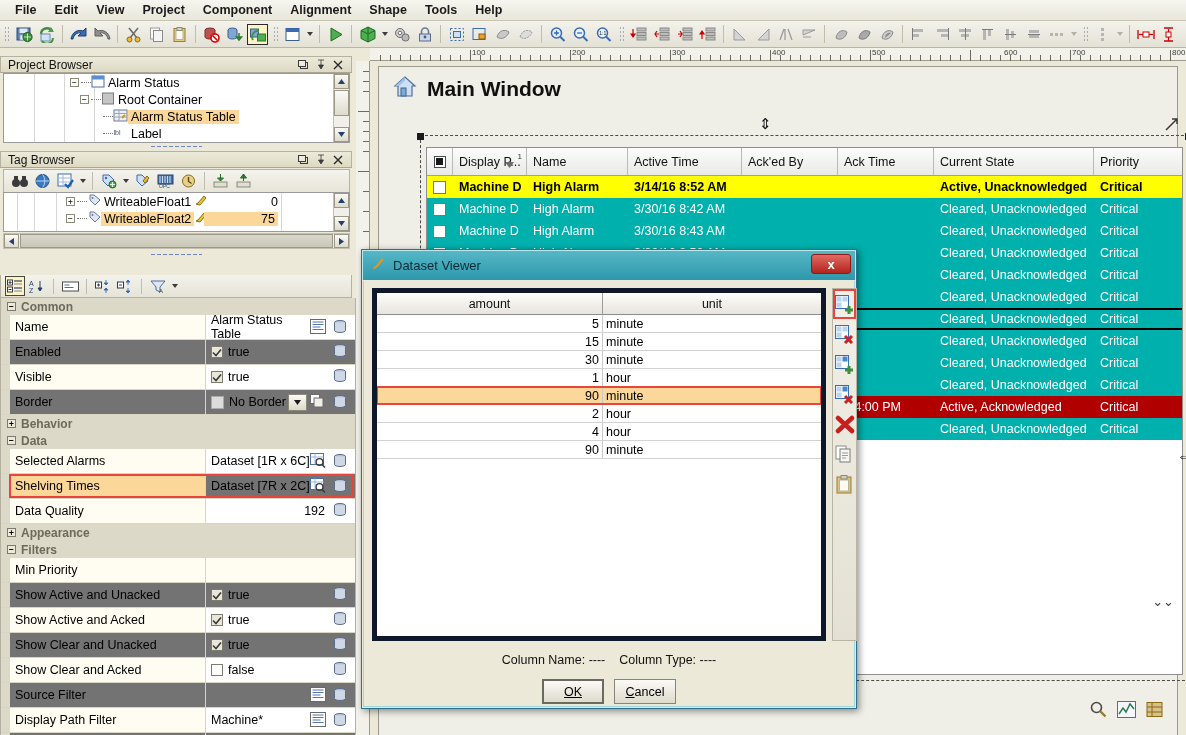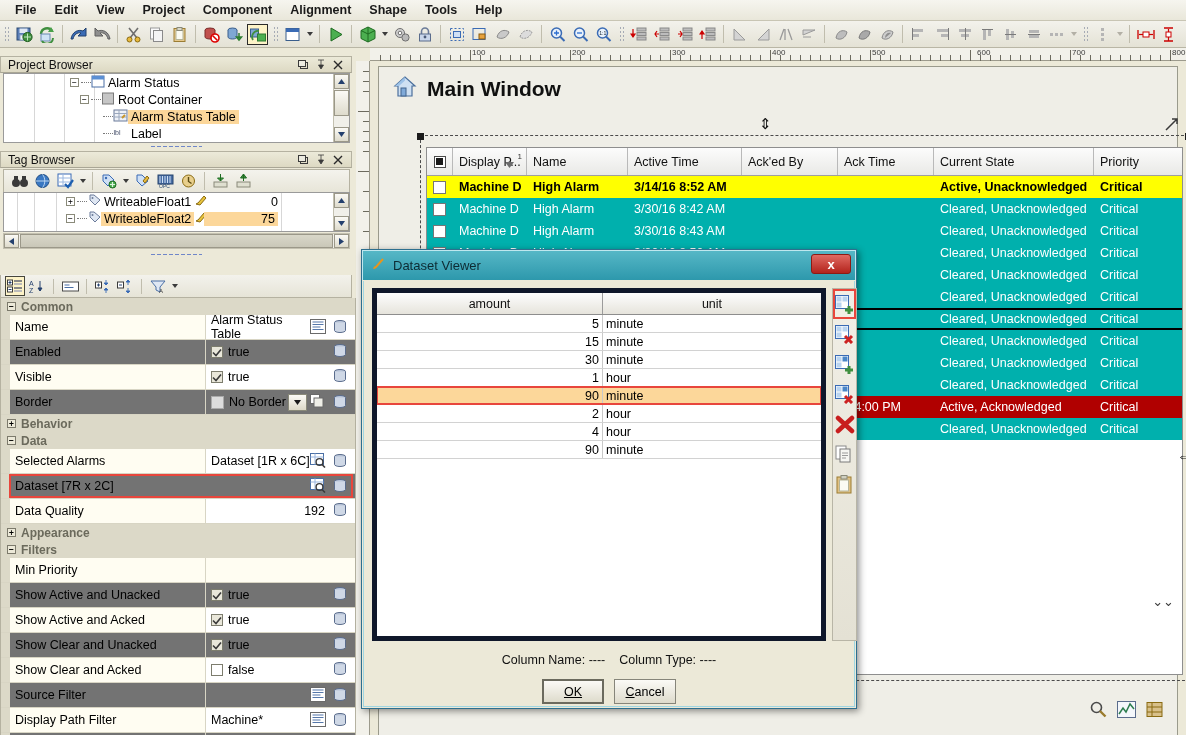--- a/index.html
+++ b/index.html
@@ -961,20 +961,21 @@
               </svg></span>
           <span class="binder"><svg width="16" height="16">
                 <ellipse cx="8" cy="3.5" rx="5.5" ry="2" fill="#b8c4d8" stroke="#5a6c8c"></ellipse>
                 <path d="M2.5 3.5v8c0 1 2.5 2 5.5 2s5.5-1 5.5-2v-8" fill="#cfd8e6" stroke="#5a6c8c"></path>
               </svg></span>
         </span>
       </div>
     </div>
     <div class="prop-row alt hl" style="position:relative;">
       <div class="gut"></div>
+      <div class="prop-name">Shelving Times</div>
       <div class="prop-val">
         <span>Dataset [7R x 2C]</span>
         <span class="pval-right" style="display:flex;align-items:center;">
           <span class="cellbtn"><svg width="16" height="15">
                 <rect x="0.5" y="0.5" width="13" height="11" fill="#fff" stroke="#4a6fa5"></rect>
                 <path d="M0.5 4h13M5 0.5v11" stroke="#9ab6df"></path>
                 <circle cx="9.5" cy="9" r="3.4" fill="none" stroke="#3a3a3a" stroke-width="1.4"></circle>
                 <path d="M12 11.5l3 3" stroke="#3a3a3a" stroke-width="1.6"></path>
               </svg></span>
           <span class="binder"><svg width="16" height="16">
@@ -1138,21 +1139,21 @@
       <div class="ticklbl" style="left:102px">100</div>
     <div class="tick maj" style="left:200px"></div>
       <div class="ticklbl" style="left: 202px">200</div>
     <div class="tick maj" style="left:300px"></div>
       <div class="ticklbl" style="left:302px">300</div>
     <div class="tick maj" style="left:400px"></div>
       <div class="ticklbl" style="left:402px">400</div>
     <div class="tick maj" style="left:500px"></div>
       <div class="ticklbl" style="left:502px">500</div>
     <div class="tick maj" style="left:600px"></div>
-      <div class="ticklbl" style="left:607px">600</div>
+      <div class="ticklbl" style="left:634px">600</div>
     <div class="tick maj" style="left:700px"></div>
       <div class="ticklbl" style="left:702px">700</div>
     <div class="tick maj" style="left:800px"></div>
       <div class="ticklbl" style="left:802px">800</div>
     <div class="tick" style="left:10px"></div>
       <div class="tick" style="left:20px"></div>
       <div class="tick" style="left:30px"></div>
       <div class="tick" style="left:40px"></div>
       <div class="tick" style="left:50px"></div>
       <div class="tick" style="left:60px"></div>

